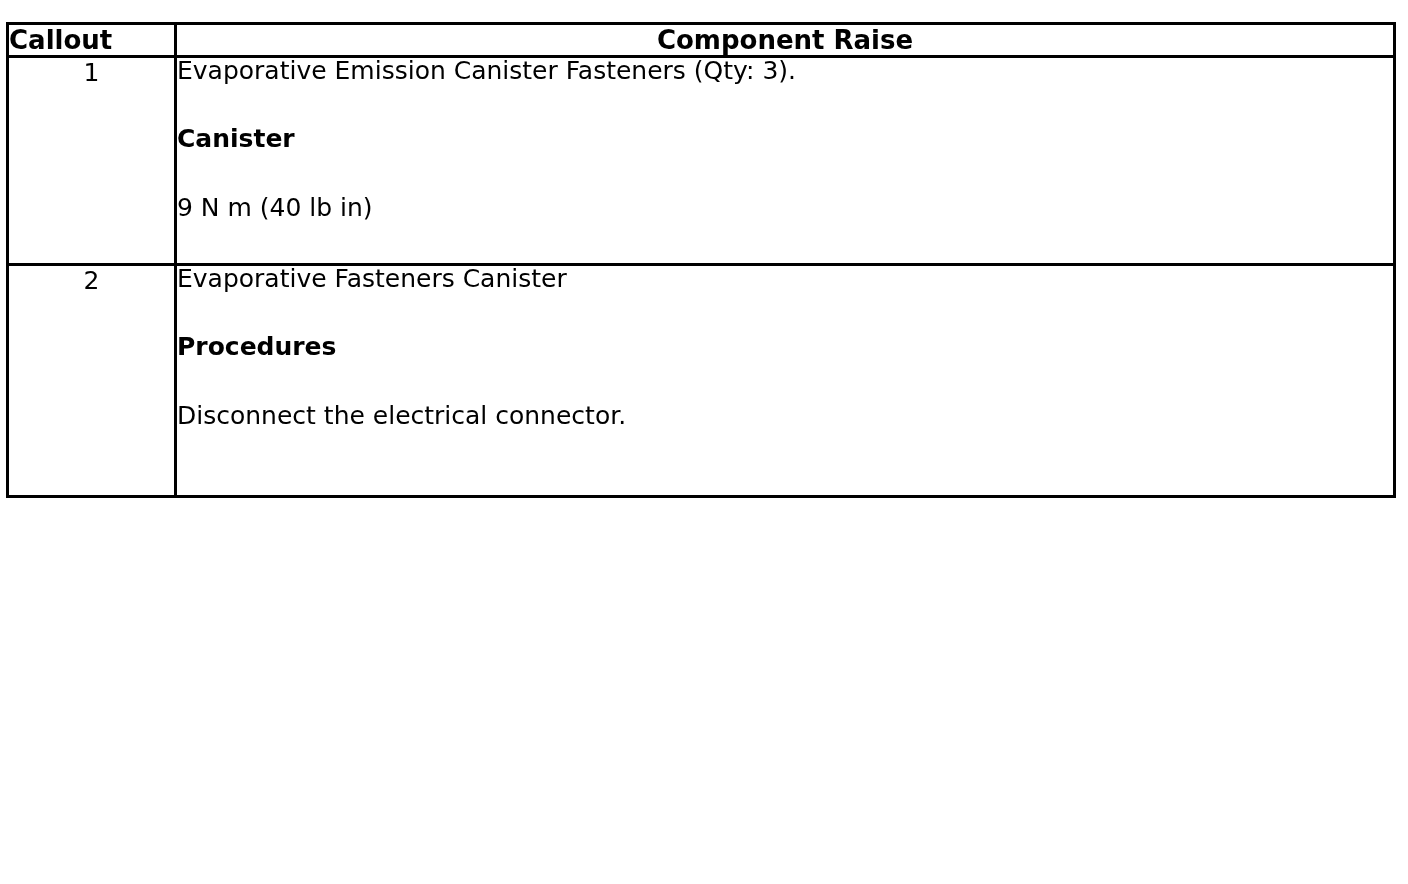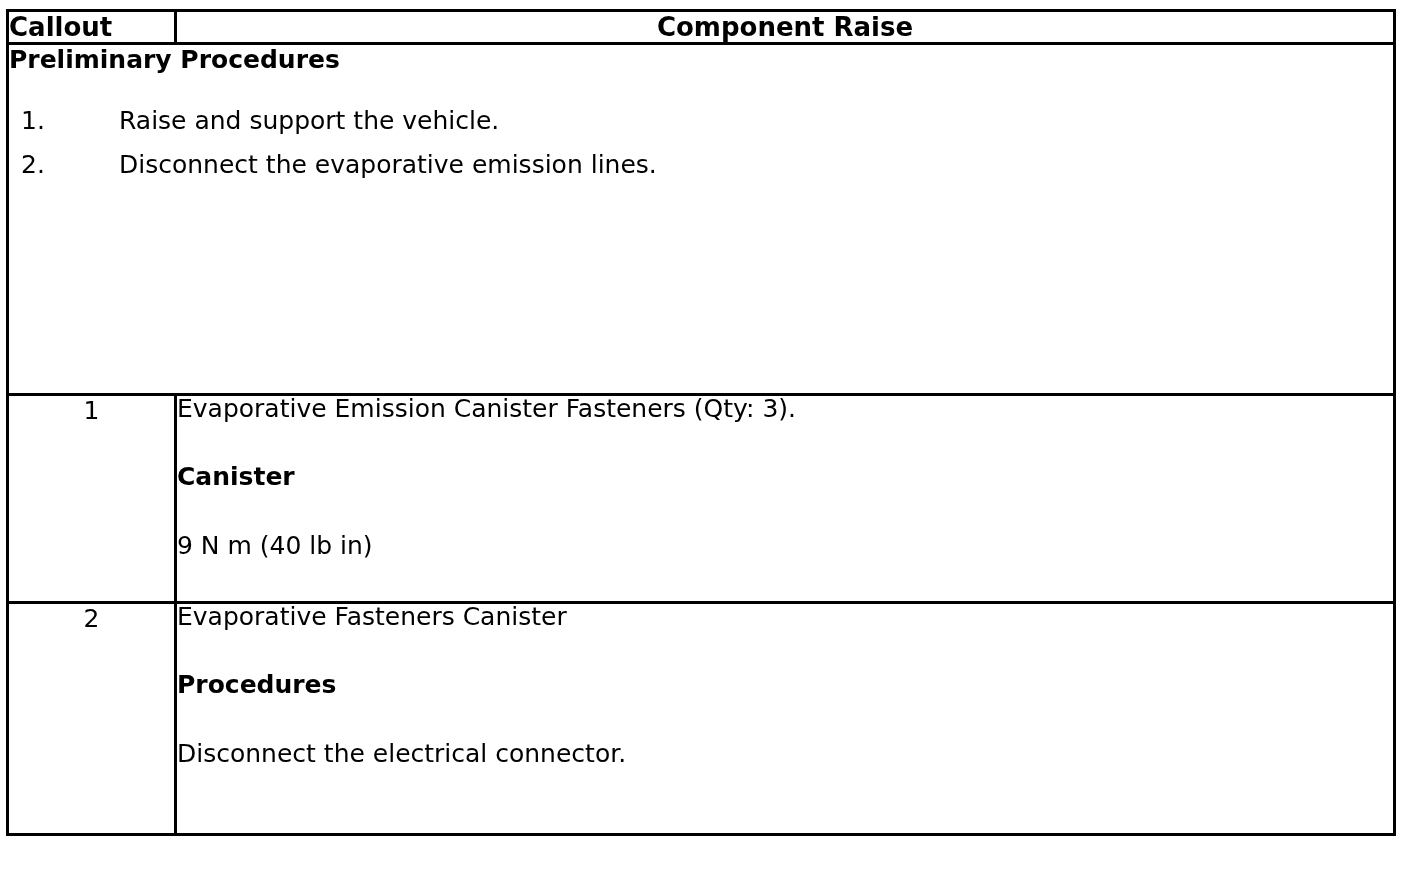--- a/index.html
+++ b/index.html
@@ -16,21 +16,21 @@
   }
   .page {
     position: relative;
     width: 1408px;
     height: 884px;
     box-sizing: border-box;
   }
   table.component-table {
     border-collapse: collapse;
     width: 1390px;
-    margin: 9px 0 0 6px;
+    margin: 22px 0 0 6px;
     table-layout: fixed;
   }
   table.component-table td,
   table.component-table th {
     border: 3px solid #000000;
     vertical-align: top;
     padding: 0;
   }
   .col-callout { width: 168px; }
 
@@ -104,35 +104,20 @@
       <col class="col-callout">
       <col>
     </colgroup>
     <thead>
       <tr>
         <th class="hdr-cell hdr-callout">Callout</th>
         <th class="hdr-cell">Component Raise</th>
       </tr>
     </thead>
     <tbody>
-      <tr>
-        <td class="prelim-cell" colspan="2">
-          <div class="prelim-title">Preliminary Procedures</div>
-          <ol class="prelim-list">
-            <li>
-              <span class="prelim-num">1.</span>
-              <span class="prelim-text">Raise and support the vehicle.</span>
-            </li>
-            <li>
-              <span class="prelim-num">2.</span>
-              <span class="prelim-text">Disconnect the evaporative emission lines.</span>
-            </li>
-          </ol>
-        </td>
-      </tr>
       <tr class="row-1">
         <td class="callout-num">1</td>
         <td class="detail-cell">
           <div class="detail-line">Evaporative Emission Canister Fasteners (Qty: 3).</div>
           <div class="detail-line bold">Canister</div>
           <div class="detail-line last">9 N m (40 lb in)</div>
         </td>
       </tr>
       <tr class="row-2">
         <td class="callout-num">2</td>

